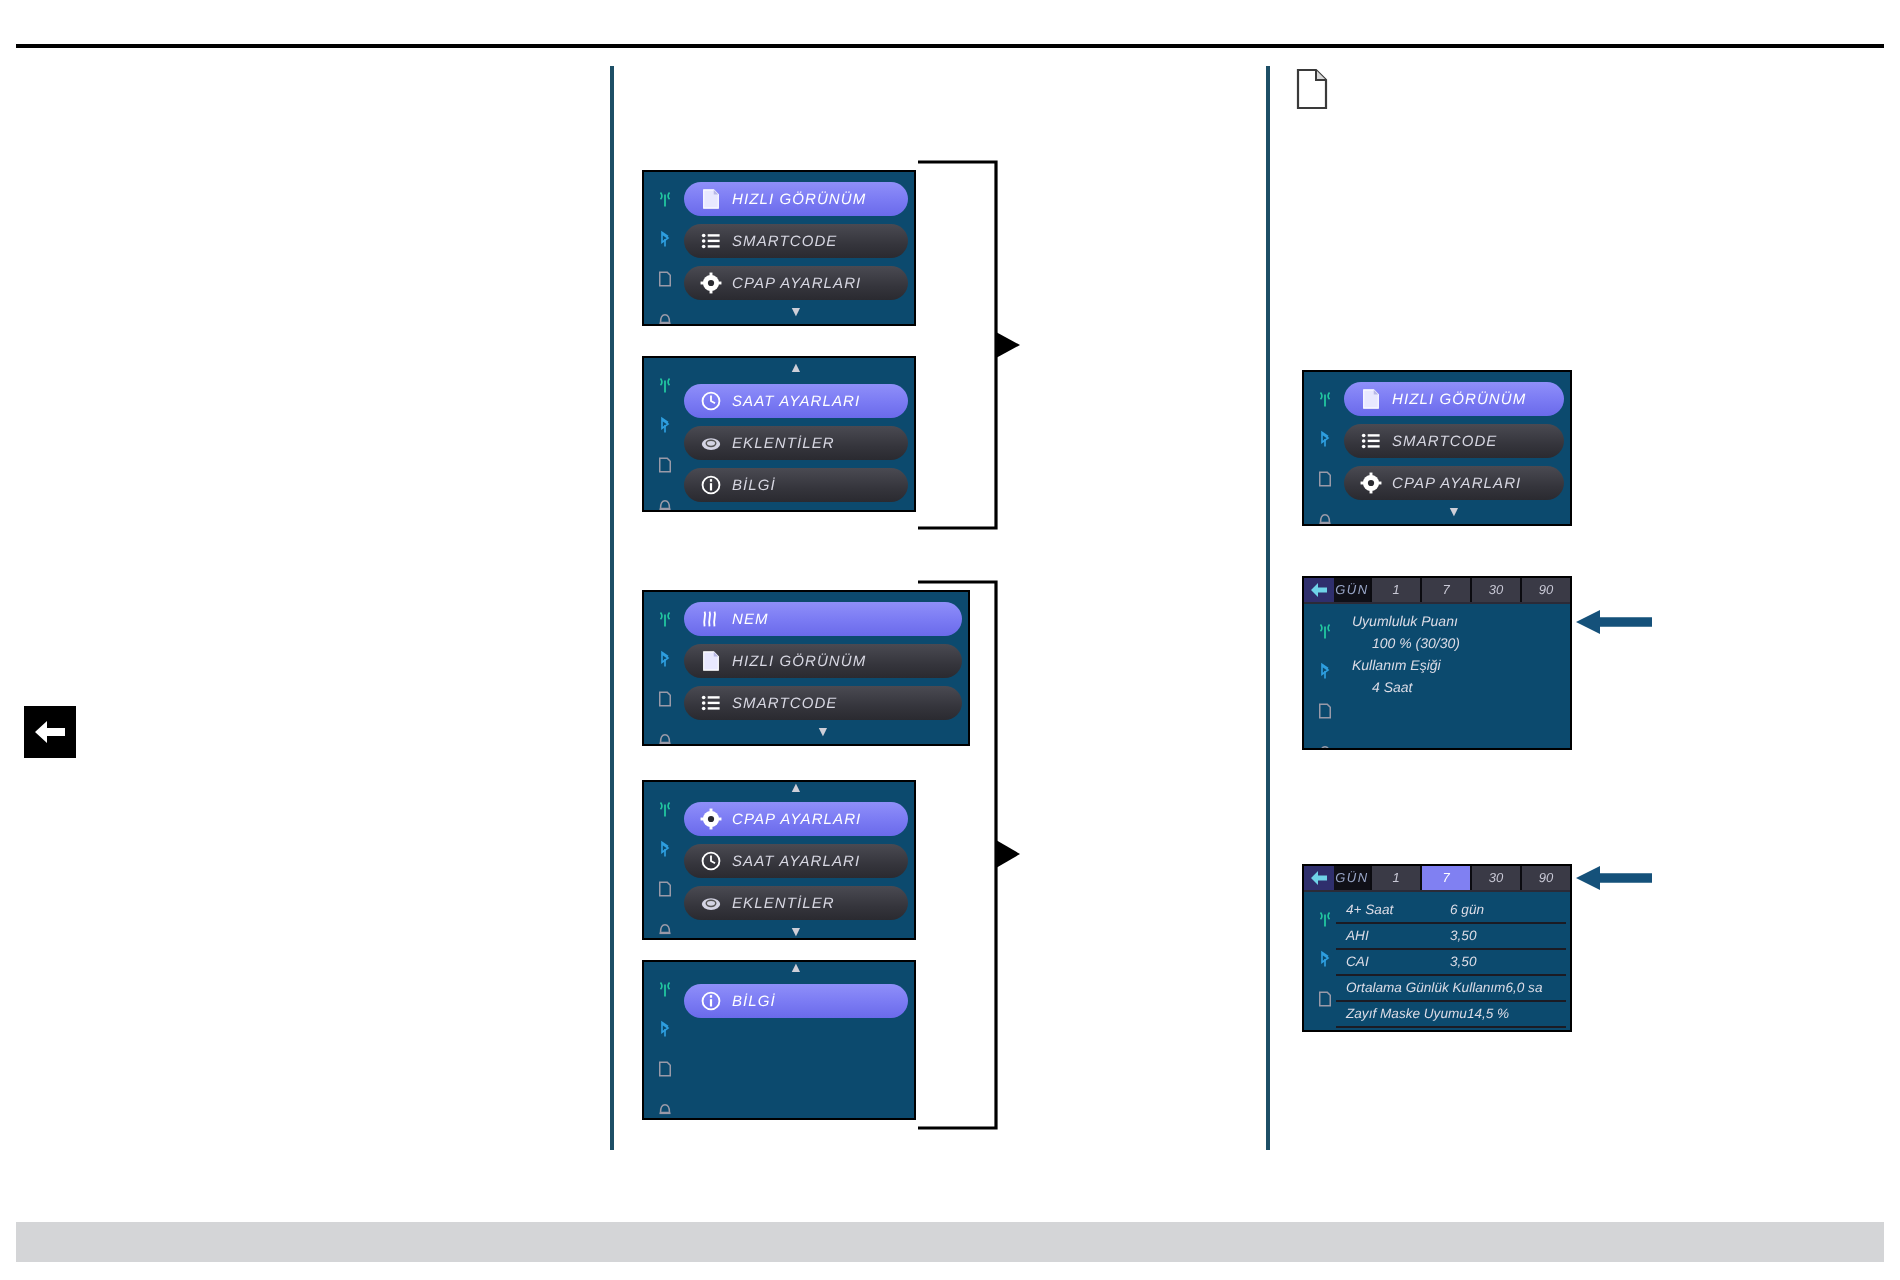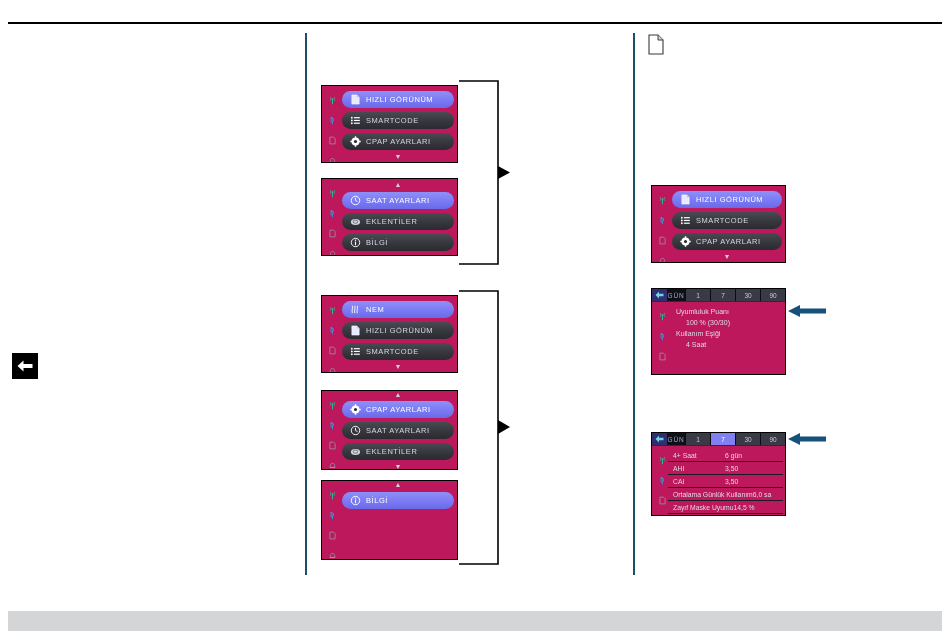--- a/index.html
+++ b/index.html
@@ -33,23 +33,24 @@
     display: flex; align-items: center; justify-content: center;
   }
   .back-arrow-box svg { display: block; }
 
   
   .doc-icon { position: absolute; left: 648px; top: 34px; }
 
   
   .lcd {
     position: absolute;
-    background: #be185d;
+    background: #0c4a6e;
     border: 1px solid #000;
     overflow: hidden;
+    font-style: italic;
   }
   .lcd-statusbar {
     position: absolute; left: 2px; top: 2px; bottom: 2px; width: 16px;
     display: flex; flex-direction: column; align-items: center;
     justify-content: flex-start; gap: 2px; padding-top: 3px;
   }
   .st-ico { display: block; }
 
   .lcd-body {
     position: absolute; left: 20px; right: 3px; top: 0; bottom: 0;
@@ -260,21 +261,21 @@
     </div>
   </div>
 
   <div class="bracket" style="left:458px; top:80px;">
     <svg width="60" height="185" viewBox="0 0 60 185">
       <path d="M1 1 L40 1 L40 184 L1 184" fill="none" stroke="#000" stroke-width="1.6"></path>
       <path d="M40 86 L52 92.5 L40 99 Z" fill="#000"></path>
     </svg>
   </div>
 
-  <div class="lcd" id="scr-m3" style="left:321px; top:295px; width:137px; height:78px;">
+  <div class="lcd" id="scr-m3" style="left:321px; top:295px; width:164px; height:78px;">
     <div class="lcd-statusbar">
         <span class="st-ico"><svg width="9" height="9" viewBox="0 0 12 12">
             <path d="M6 3 L6 11" stroke="#22c7a0" stroke-width="1.2"></path>
             <path d="M3 1.6 C4.4 3.4, 4.4 4.6, 3 6.2" stroke="#22c7a0" stroke-width="1.1" fill="none"></path>
             <path d="M9 1.6 C7.6 3.4, 7.6 4.6, 9 6.2" stroke="#22c7a0" stroke-width="1.1" fill="none"></path>
           </svg></span>
         <span class="st-ico"><svg width="9" height="9" viewBox="0 0 12 12">
             <path d="M4 2.6 L8 5.4 L4 8.2 L4 1.5 L8 4.3" fill="none" stroke="#2e9fe0" stroke-width="1.1"></path>
             <path d="M6 6 L6 11" stroke="#2e9fe0" stroke-width="1.1"></path>
           </svg></span>

